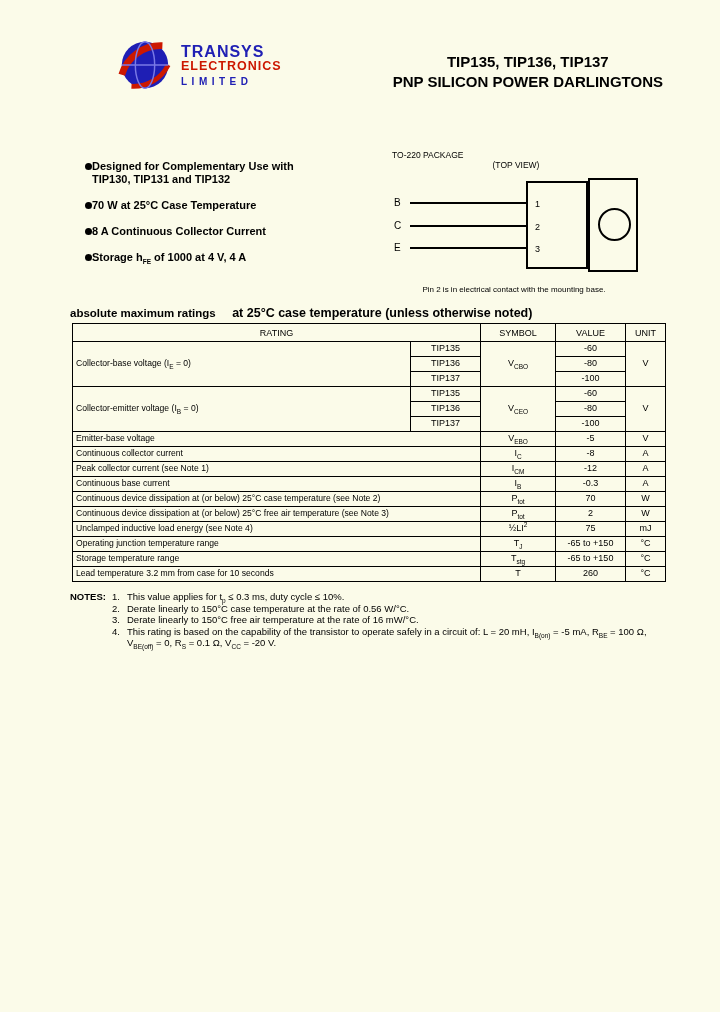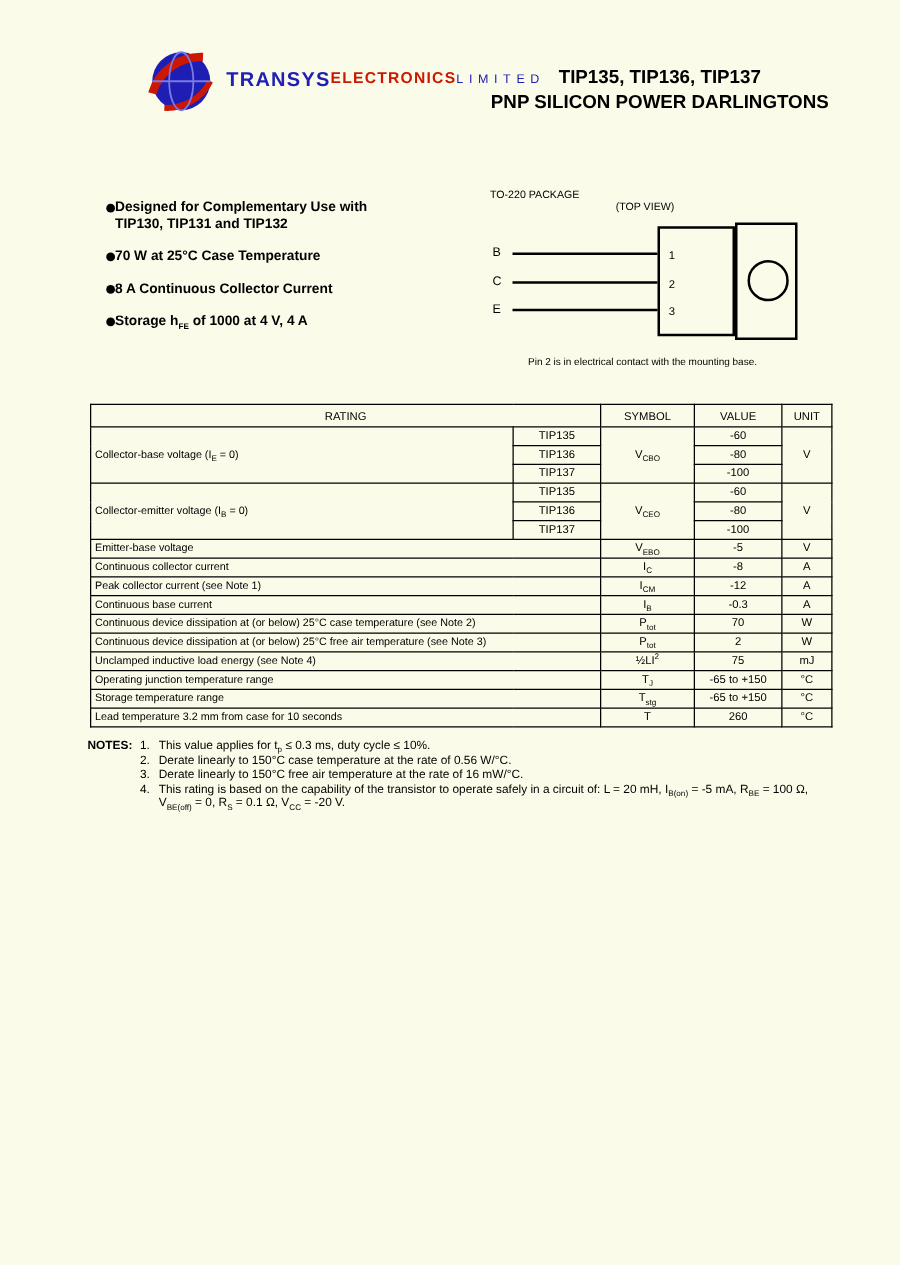--- a/index.html
+++ b/index.html
@@ -9,24 +9,24 @@
     font-family:"Liberation Sans", sans-serif;
     color:#000;
     position:relative;
     overflow:hidden;
   }
   .page { position:absolute; inset:0; }
 
   
   .logo { position:absolute; left:116px; top:36px; display:flex; align-items:center; gap:7px; }
   .globe { width:58px; height:58px; flex:0 0 auto; }
-  .logo-text { display:flex; line-height:1.1; }
+  .logo-text { display:flex; flex-direction:column; line-height:1.1; }
   .logo-l1 { color:#2020b4; font-weight:bold; font-size:16px; letter-spacing:1px; }
   .logo-l2 { color:#cc1800; font-weight:bold; font-size:12.5px; letter-spacing:1px; }
-  .logo-l3 { color:#2020b4; font-weight:normal; font-size:10px; letter-spacing:4.5px; margin-top:2px;text-align:right; }
+  .logo-l3 { color:#2020b4; font-weight:bold; font-size:10px; letter-spacing:4.5px; margin-top:2px; }
 
   
   .doc-title { position:absolute; right:57px; top:52px; text-align:center; }
   .doc-title .t1 { font-size:15px; font-weight:bold; line-height:20px; }
   .doc-title .t2 { font-size:15px; font-weight:bold; line-height:20px; }
 
   
   .features { position:absolute; left:85px; top:160px; list-style:none; width:260px; }
   .feature { display:flex; margin-bottom:13px; }
   .bullet { width:7px; height:7px; background:#000; border-radius:50%; margin-top:3px; flex:0 0 auto; }
@@ -132,20 +132,24 @@
         <span class="pin-num pn-2">2</span>
         <span class="pin-num pn-3">3</span>
       </div>
       <div class="pkg-tab">
         <div class="pkg-hole"></div>
       </div>
     </div>
     <div class="pkg-caption">Pin 2 is in electrical contact with the mounting base.</div>
   </div>
 
+  <div class="section-title">
+    <span class="st-lead">absolute maximum ratings</span>
+    <span class="st-emph">at 25°C case temperature (unless otherwise noted)</span>
+  </div>
 
   <table class="ratings-table">
     <colgroup>
       <col style="width:338px">
         <col style="width:70px">
         <col style="width:75px">
         <col style="width:70px">
         <col style="width:40px">
     </colgroup>
     <thead>

